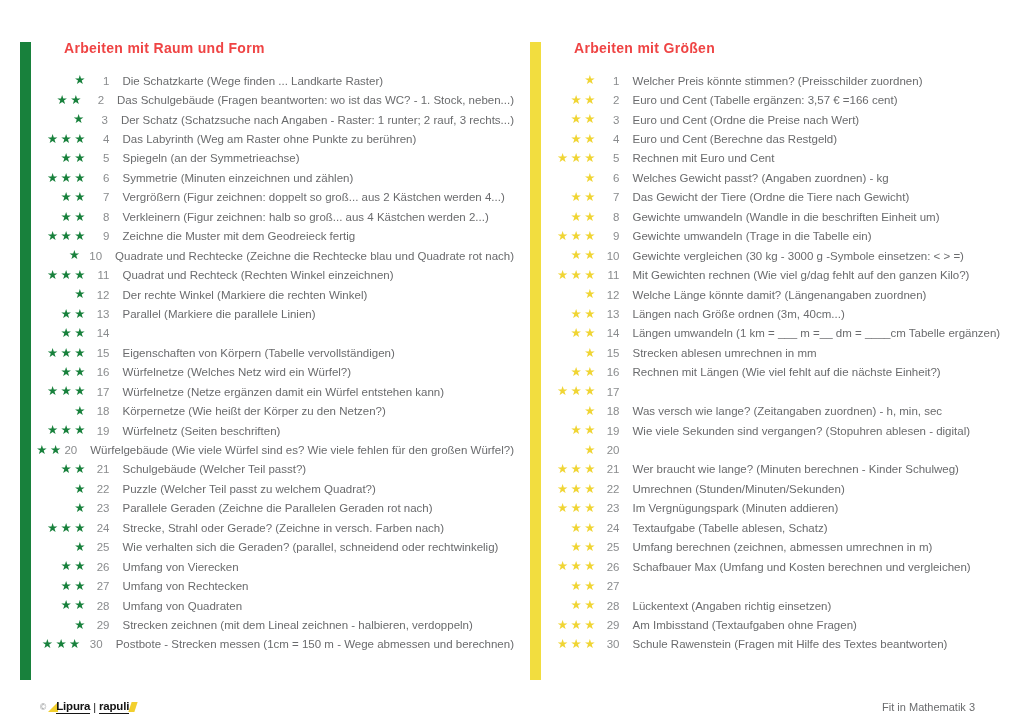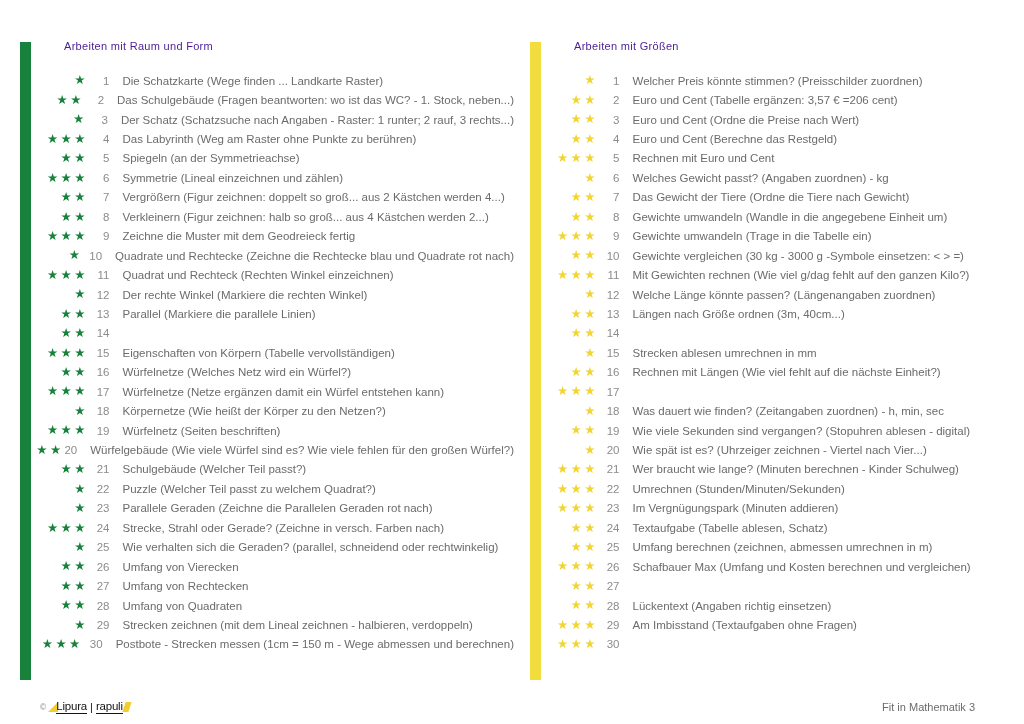--- a/index.html
+++ b/index.html
@@ -5,21 +5,21 @@
   html,body{margin:0;padding:0;}
   body{
     width:1024px;height:724px;position:relative;background:#ffffff;
     font-family:"Liberation Sans","DejaVu Sans",sans-serif;
     overflow:hidden;
   }
   .col{position:absolute;top:42px;width:494px;height:650px;}
   .col .bar{position:absolute;left:0;top:0;width:11px;height:638px;}
   .col .title{
     position:absolute;left:44px;top:-2px;margin:0;
-    font-size:11px;font-weight:400;color:#4c1d95;letter-spacing:.3px;
+    font-size:14px;font-weight:700;color:#ef4444;letter-spacing:.3px;
   }
   .col .list{position:absolute;left:0;top:29px;right:0;}
   .row{display:flex;align-items:center;height:19.45px;}
   .stars{
     width:68px;text-align:right;font-size:12.5px;line-height:1;
     letter-spacing:2.5px;margin-right:-2.5px;white-space:nowrap;
   }
   .num{
     width:22px;text-align:right;margin-left:2px;
     font-size:11.5px;color:#8a8c8e;
@@ -34,21 +34,21 @@
   .logo{
     position:absolute;left:40px;bottom:9px;height:16px;
     display:flex;align-items:center;
   }
   .logo .copy{font-size:8.5px;color:#8a8c8e;margin-right:2px;}
   .logo .tri{
     width:0;height:0;border-bottom:10px solid #f2cf2e;
     border-left:10px solid transparent;margin-right:-2px;
   }
   .logo .brand{
-    font-size:11.5px;font-weight:400;color:#141414;
+    font-size:11.5px;font-weight:700;color:#141414;
     border-bottom:1.5px solid #141414;line-height:1.1;letter-spacing:-.2px;
   }
   .logo .sep{font-size:11px;color:#141414;margin:0 3px;}
   .logo .flag{
     width:6px;height:10px;background:#f2cf2e;
     transform:skewX(-18deg);margin-left:1px;
   }
 </style>
 </head>
 <body>
@@ -78,21 +78,21 @@
         <span class="txt">Das Labyrinth (Weg am Raster ohne Punkte zu berühren)</span>
       </div>
       <div class="row">
         <span class="stars" style="color: rgb(24, 129, 60);">★★</span>
         <span class="num">5</span>
         <span class="txt">Spiegeln (an der Symmetrieachse)</span>
       </div>
       <div class="row">
         <span class="stars" style="color: rgb(24, 129, 60);">★★★</span>
         <span class="num">6</span>
-        <span class="txt">Symmetrie (Lineal einzeichnen und zählen)</span>
+        <span class="txt">Symmetrie (Minuten einzeichnen und zählen)</span>
       </div>
       <div class="row">
         <span class="stars" style="color: rgb(24, 129, 60);">★★</span>
         <span class="num">7</span>
         <span class="txt">Vergrößern (Figur zeichnen: doppelt so groß... aus 2 Kästchen werden 4...)</span>
       </div>
       <div class="row">
         <span class="stars" style="color: rgb(24, 129, 60);">★★</span>
         <span class="num">8</span>
         <span class="txt">Verkleinern (Figur zeichnen: halb so groß... aus 4 Kästchen werden 2...)</span>
@@ -214,21 +214,21 @@
   <h2 class="title">Arbeiten mit Größen</h2>
   <div class="list">
       <div class="row">
         <span class="stars" style="color: rgb(240, 213, 52);">★</span>
         <span class="num">1</span>
         <span class="txt">Welcher Preis könnte stimmen? (Preisschilder zuordnen)</span>
       </div>
       <div class="row">
         <span class="stars" style="color: rgb(240, 213, 52);">★★</span>
         <span class="num">2</span>
-        <span class="txt">Euro und Cent (Tabelle ergänzen: 3,57 € =206 cent)</span>
+        <span class="txt">Euro und Cent (Tabelle ergänzen: 3,57 € =166 cent)</span>
       </div>
       <div class="row">
         <span class="stars" style="color: rgb(240, 213, 52);">★★</span>
         <span class="num">3</span>
         <span class="txt">Euro und Cent (Ordne die Preise nach Wert)</span>
       </div>
       <div class="row">
         <span class="stars" style="color: rgb(240, 213, 52);">★★</span>
         <span class="num">4</span>
         <span class="txt">Euro und Cent (Berechne das Restgeld)</span>
@@ -244,79 +244,79 @@
         <span class="txt">Welches Gewicht passt? (Angaben zuordnen) - kg</span>
       </div>
       <div class="row">
         <span class="stars" style="color: rgb(240, 213, 52);">★★</span>
         <span class="num">7</span>
         <span class="txt">Das Gewicht der Tiere (Ordne die Tiere nach Gewicht)</span>
       </div>
       <div class="row">
         <span class="stars" style="color: rgb(240, 213, 52);">★★</span>
         <span class="num">8</span>
-        <span class="txt">Gewichte umwandeln (Wandle in die angegebene Einheit um)</span>
+        <span class="txt">Gewichte umwandeln (Wandle in die beschriften Einheit um)</span>
       </div>
       <div class="row">
         <span class="stars" style="color: rgb(240, 213, 52);">★★★</span>
         <span class="num">9</span>
         <span class="txt">Gewichte umwandeln (Trage in die Tabelle ein)</span>
       </div>
       <div class="row">
         <span class="stars" style="color: rgb(240, 213, 52);">★★</span>
         <span class="num">10</span>
         <span class="txt">Gewichte vergleichen (30 kg - 3000 g -Symbole einsetzen: &lt; &gt; =)</span>
       </div>
       <div class="row">
         <span class="stars" style="color: rgb(240, 213, 52);">★★★</span>
         <span class="num">11</span>
         <span class="txt">Mit Gewichten rechnen (Wie viel g/dag fehlt auf den ganzen Kilo?)</span>
       </div>
       <div class="row">
         <span class="stars" style="color: rgb(240, 213, 52);">★</span>
         <span class="num">12</span>
-        <span class="txt">Welche Länge könnte passen? (Längenangaben zuordnen)</span>
+        <span class="txt">Welche Länge könnte damit? (Längenangaben zuordnen)</span>
       </div>
       <div class="row">
         <span class="stars" style="color: rgb(240, 213, 52);">★★</span>
         <span class="num">13</span>
         <span class="txt">Längen nach Größe ordnen (3m, 40cm...)</span>
       </div>
       <div class="row">
         <span class="stars" style="color: rgb(240, 213, 52);">★★</span>
         <span class="num">14</span>
+        <span class="txt">Längen umwandeln (1 km = ___ m =__ dm = ____cm Tabelle ergänzen)</span>
       </div>
       <div class="row">
         <span class="stars" style="color: rgb(240, 213, 52);">★</span>
         <span class="num">15</span>
         <span class="txt">Strecken ablesen umrechnen in mm</span>
       </div>
       <div class="row">
         <span class="stars" style="color: rgb(240, 213, 52);">★★</span>
         <span class="num">16</span>
         <span class="txt">Rechnen mit Längen (Wie viel fehlt auf die nächste Einheit?)</span>
       </div>
       <div class="row">
         <span class="stars" style="color: rgb(240, 213, 52);">★★★</span>
         <span class="num">17</span>
       </div>
       <div class="row">
         <span class="stars" style="color: rgb(240, 213, 52);">★</span>
         <span class="num">18</span>
-        <span class="txt">Was dauert wie finden? (Zeitangaben zuordnen) - h, min, sec</span>
+        <span class="txt">Was versch wie lange? (Zeitangaben zuordnen) - h, min, sec</span>
       </div>
       <div class="row">
         <span class="stars" style="color: rgb(240, 213, 52);">★★</span>
         <span class="num">19</span>
         <span class="txt">Wie viele Sekunden sind vergangen? (Stopuhren ablesen - digital)</span>
       </div>
       <div class="row">
         <span class="stars" style="color: rgb(240, 213, 52);">★</span>
         <span class="num">20</span>
-        <span class="txt">Wie spät ist es? (Uhrzeiger zeichnen - Viertel nach Vier...)</span>
       </div>
       <div class="row">
         <span class="stars" style="color: rgb(240, 213, 52);">★★★</span>
         <span class="num">21</span>
         <span class="txt">Wer braucht wie lange? (Minuten berechnen - Kinder Schulweg)</span>
       </div>
       <div class="row">
         <span class="stars" style="color: rgb(240, 213, 52);">★★★</span>
         <span class="num">22</span>
         <span class="txt">Umrechnen (Stunden/Minuten/Sekunden)</span>
@@ -351,20 +351,21 @@
         <span class="txt">Lückentext (Angaben richtig einsetzen)</span>
       </div>
       <div class="row">
         <span class="stars" style="color: rgb(240, 213, 52);">★★★</span>
         <span class="num">29</span>
         <span class="txt">Am Imbisstand (Textaufgaben ohne Fragen)</span>
       </div>
       <div class="row">
         <span class="stars" style="color: rgb(240, 213, 52);">★★★</span>
         <span class="num">30</span>
+        <span class="txt">Schule Rawenstein (Fragen mit Hilfe des Textes beantworten)</span>
       </div>
     </div>
 </section>
 
 <div class="logo">
   <span class="copy">©</span>
   <span class="tri"></span>
   <span class="brand">Lipura</span>
   <span class="sep">|</span>
   <span class="brand">rapuli</span>

